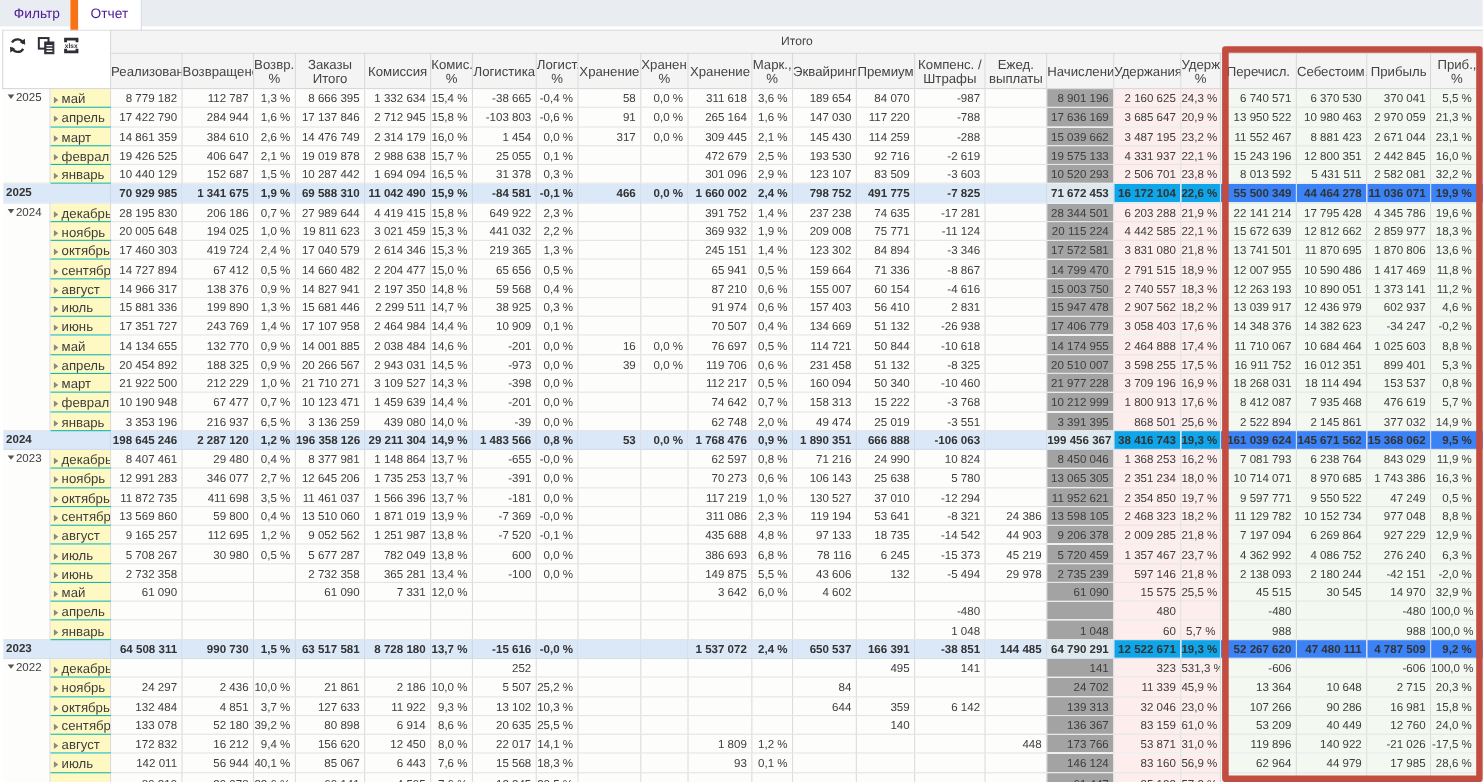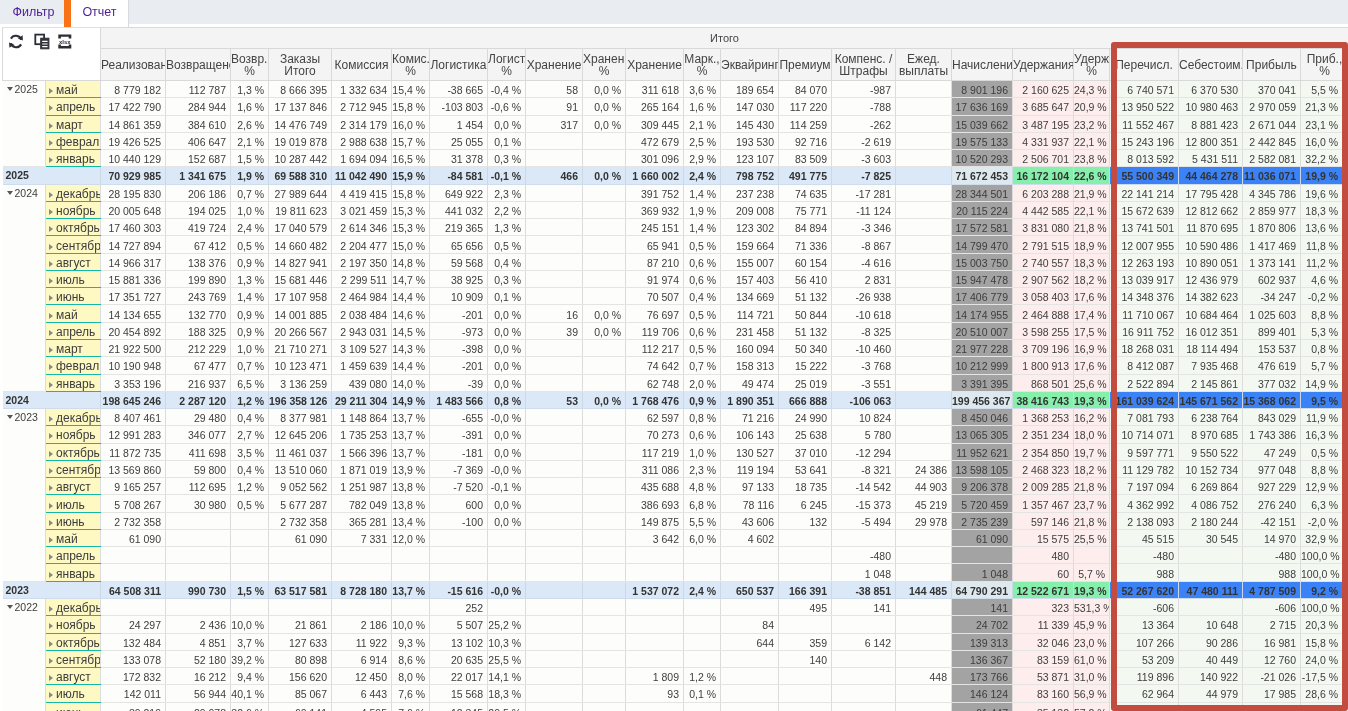--- a/index.html
+++ b/index.html
@@ -15,21 +15,21 @@
 tr.dr{height:17.27px}
 td.n{text-align:right;padding-right:4px;padding-top:2px;border-right:1px solid #dcdcdc;border-bottom:1px solid #e4e4e4}
 td.w{background:#fdfdfc}
 td.g{background:#a3a3a3}
 td.p{background:#fdeded}
 td.b{background:#f3f8f1}
 td.n:last-child{padding-right:10px}
 td.yc{vertical-align:top;background:#fdfdfc;border-right:1px solid #dcdcdc;border-bottom:1px solid #e4e4e4;padding-left:4px;padding-top:2px;font-size:10.5px}
 td.mc{background:#fef9c3;border-right:1px solid #dcdcdc;border-bottom:1px solid #14b8a6;padding-left:3px;padding-top:2px;font-size:12px}
 tr.sum td{background:#dbe8f7;font-weight:bold;border-bottom:1px solid #cfdcec;border-right:1px solid #cdd8e6;color:#333}
-tr.sum td.p{background:#86efac}
+tr.sum td.p{background:#0ea5e9}
 tr.sum td.b{background:#3b82f6}
 tr.sum td.g{background:#dde9ef}
 td.sl{padding-left:3px;font-size:10.5px}
 tr.part td{padding-top:3px}
 .tdn{display:inline-block;width:0;height:0;border-top:4px solid #555;border-left:3.5px solid transparent;border-right:3.5px solid transparent;margin-right:2px;vertical-align:2px}
 .trt{display:inline-block;width:0;height:0;border-left:4px solid #888;border-top:3.5px solid transparent;border-bottom:3.5px solid transparent;margin-right:3px}
 .redbox{position:absolute;left:1111px;top:42px;width:237px;height:669px;box-sizing:border-box;border:6px solid #c34c40;border-radius:3px;pointer-events:none;z-index:5}
 .icons{position:absolute;left:0;top:27px;z-index:2}
 </style></head>
 <body>
@@ -157,21 +157,21 @@
         <td class="n w">2&nbsp;314&nbsp;179</td>
         <td class="n w">16,0&nbsp;%</td>
         <td class="n w">1&nbsp;454</td>
         <td class="n w">0,0&nbsp;%</td>
         <td class="n w">317</td>
         <td class="n w">0,0&nbsp;%</td>
         <td class="n w">309&nbsp;445</td>
         <td class="n w">2,1&nbsp;%</td>
         <td class="n w">145&nbsp;430</td>
         <td class="n w">114&nbsp;259</td>
-        <td class="n w">-262</td>
+        <td class="n w">-288</td>
         <td class="n w"></td>
         <td class="n g">15&nbsp;039&nbsp;662</td>
         <td class="n p">3&nbsp;487&nbsp;195</td>
         <td class="n p">23,2&nbsp;%</td>
         <td class="n b">11&nbsp;552&nbsp;467</td>
         <td class="n b">8&nbsp;881&nbsp;423</td>
         <td class="n b">2&nbsp;671&nbsp;044</td>
         <td class="n b">23,1&nbsp;%</td>
       </tr>
 <tr class="dr">

